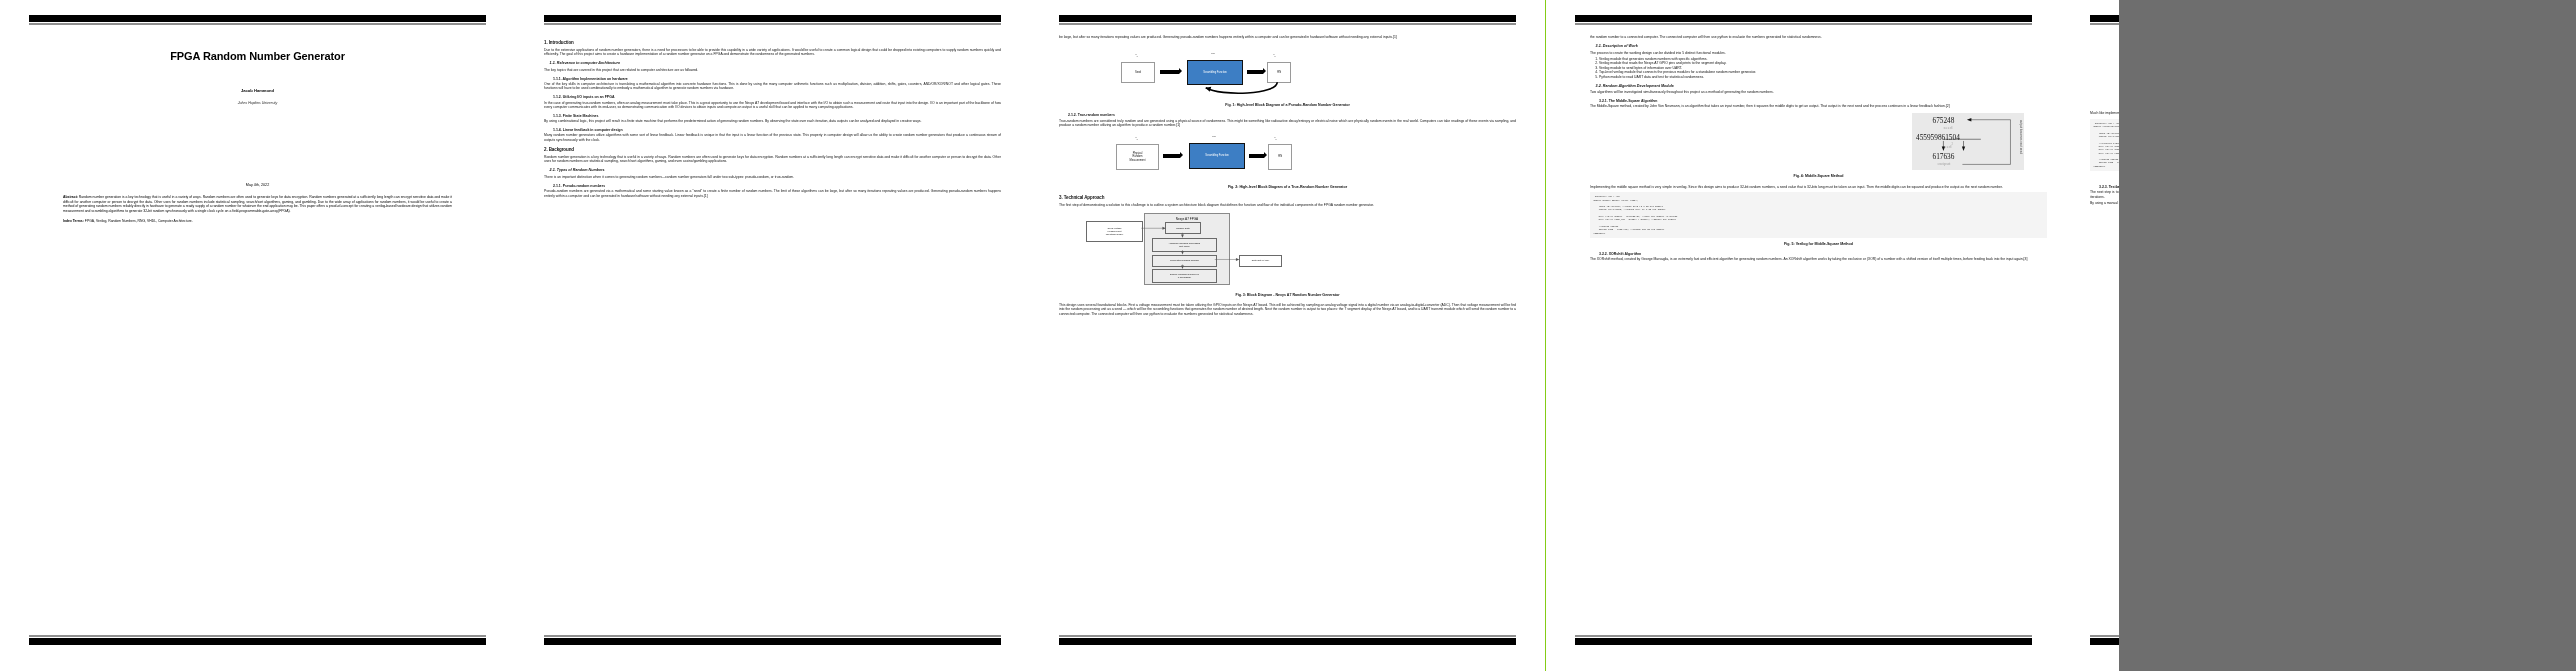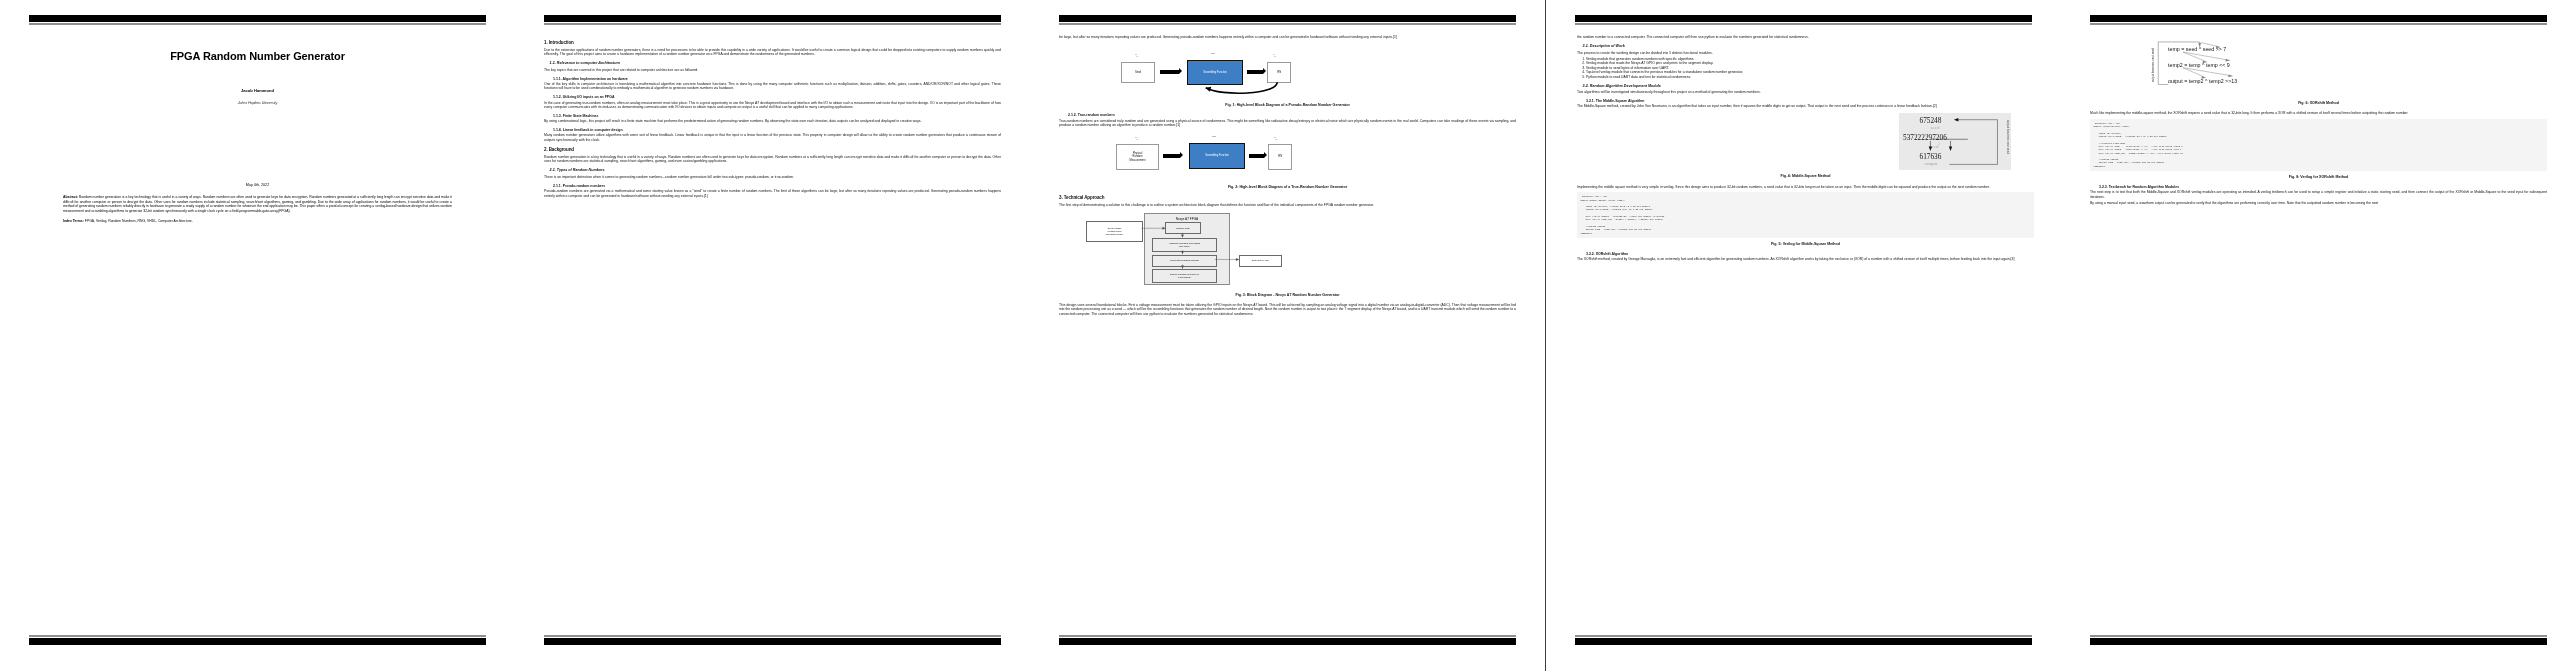--- a/index.html
+++ b/index.html
@@ -1,17 +1,17 @@
 <!DOCTYPE html>
 <html style="font-size:9px"><head>
 <meta charset="utf-8">
 <style>
   html,body{margin:0;padding:0;background:#6e6e6e;}
   body{font-family:"Liberation Sans",sans-serif;}
-  .canvas{position:relative;width:2576px;height:671px;background:#14532d;overflow:hidden;}
+  .canvas{position:relative;width:2119px;height:671px;background:#84cc16;overflow:hidden;}
   .page{position:absolute;top:0;width:515px;height:671px;background:#ffffff;overflow:hidden;}
   .p1{left:0;}  .p2{left:515px;} .p3{left:1030px;} .p4{left:1546px;} .p5{left:2061px;}
   .hdrbar{position:absolute;left:29px;right:29px;top:15px;height:7.3px;background:#000;}
   .hdrbar:after{content:"";position:absolute;left:0;right:0;top:8.4px;height:1.7px;background:#8f8f8f;}
   .botbar{position:absolute;left:29px;right:29px;bottom:26px;height:7.3px;background:#000;}
   .botbar:before{content:"";position:absolute;left:0;right:0;top:-2.8px;height:1.7px;background:#8f8f8f;}
   .col{position:absolute;font-size:3.4px;line-height:1.32;color:#101010;text-align:justify;}
   .title{position:absolute;left:29px;right:29px;top:50px;text-align:center;font-size:11px;font-weight:bold;letter-spacing:-0.1px;}
   .author{position:absolute;left:29px;right:29px;top:88px;text-align:center;font-size:4.1px;font-weight:bold;}
   .affil{position:absolute;left:29px;right:29px;top:101px;text-align:center;font-size:3.5px;font-style:italic;color:#222;}
@@ -178,40 +178,40 @@
       </div>
       <div class="figcap">Fig. 3: Block Diagram - Nexys A7 Random Number Generator</div>
 
       <p class="tx">This design uses several foundational blocks. First a voltage measurement must be taken utilizing the GPIO inputs on the Nexys A7 board. This will be achieved by sampling an analog voltage signal into a digital number via an analog-to-digital-converter (ADC). Then that voltage measurement will be fed into the random processing unit as a seed — which will be the scrambling functions that generates the random number of desired length. Next the random number is output to two places: the 7 segment display of the Nexys A7 board, and to a UART transmit module which will send the random number to a connected computer. The connected computer will then use python to evaluate the numbers generated for statistical randomness.</p>
     </div>
     <div class="botbar"></div>
   </div>
 
   <div class="page p4">
     <div class="hdrbar"></div>
-    <div class="col" style="left:31px;right:29px;top:35px;width:calc(100% - 58px);">
+    <div class="col" style="left:44px;right:29px;top:35px;width:calc(100% - 58px);">
       <p class="tx">the random number to a connected computer. The connected computer will then use python to evaluate the numbers generated for statistical randomness.</p>
       <h3 class="sub">3.1.  Description of Work</h3>
       <p class="tx">The process to create the working design can be divided into 5 distinct functional modules.</p>
       <ol class="steps">
         <li>Verilog module that generates random numbers with specific algorithms.</li>
         <li>Verilog module that reads the Nexys A7 GPIO pins and prints to the segment display.</li>
         <li>Verilog module to send bytes of information over UART.</li>
         <li>Top-level verilog module that connects the previous modules for a standalone random number generator.</li>
         <li>Python module to read UART data and test for statistical randomness.</li>
       </ol>
       <h3 class="sub">3.2.  Random Algorithm Development Module</h3>
       <p class="tx">Two algorithms will be investigated simultaneously throughout this project as a method of generating the random numbers.</p>
       <h4 class="ssub">3.2.1.  The Middle-Square Algorithm</h4>
       <p class="tx">The Middle-Square method, created by John Von Neumann, is an algorithm that takes an input number, then it squares the middle digits to get an output. That output is the next seed and the process continues in a linear feedback fashion.[2]</p>
 
       <div class="ms" style="width:112px;height:57px;margin-right:23.5px;">
         <div class="msnum" style="left:21px;top:2.2px;">675248</div>
         <div class="mslab" style="left:32px;top:11.2px;">seed</div>
-        <div class="msnum" style="left:4.5px;top:20px;">537222297206</div>
+        <div class="msnum" style="left:4.5px;top:20px;">455959861504</div>
         <div class="mslab" style="left:31px;top:29px;"><span>seed</span><sup style="font-size:3.1px">2</sup></div>
         <div class="msnum" style="left:21px;top:39px;">617636</div>
         <div class="mslab" style="left:26px;top:48px;">output</div>
         <div class="msvert" style="right:1.7px;top:6.7px;height:47px;">output becomes next seed</div>
         <svg style="position:absolute;left:0;top:0;width:112px;height:57px;overflow:visible" viewBox="0 0 200 102" width="112" height="57">
           <line x1="56" y1="47" x2="123" y2="47" stroke="#111" stroke-width="0.9"></line>
           <line x1="56" y1="50" x2="56" y2="62" stroke="#111" stroke-width="0.9"></line>
           <polygon points="56,68 53,60 59,60" fill="#111"></polygon>
           <line x1="92" y1="50" x2="92" y2="62" stroke="#111" stroke-width="0.9"></line>
           <polygon points="92,68 89,60 95,60" fill="#111"></polygon>

